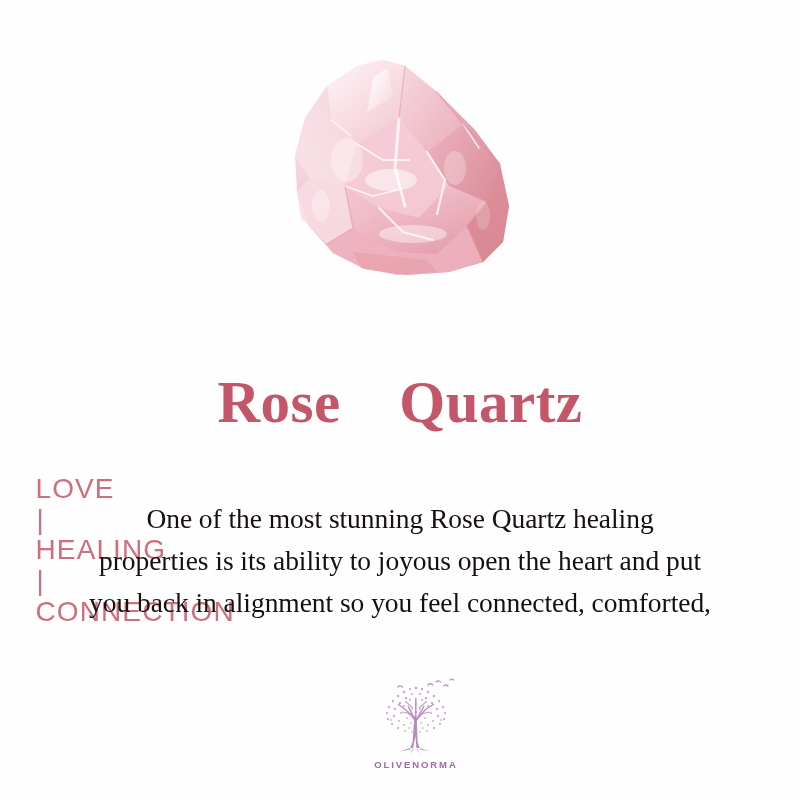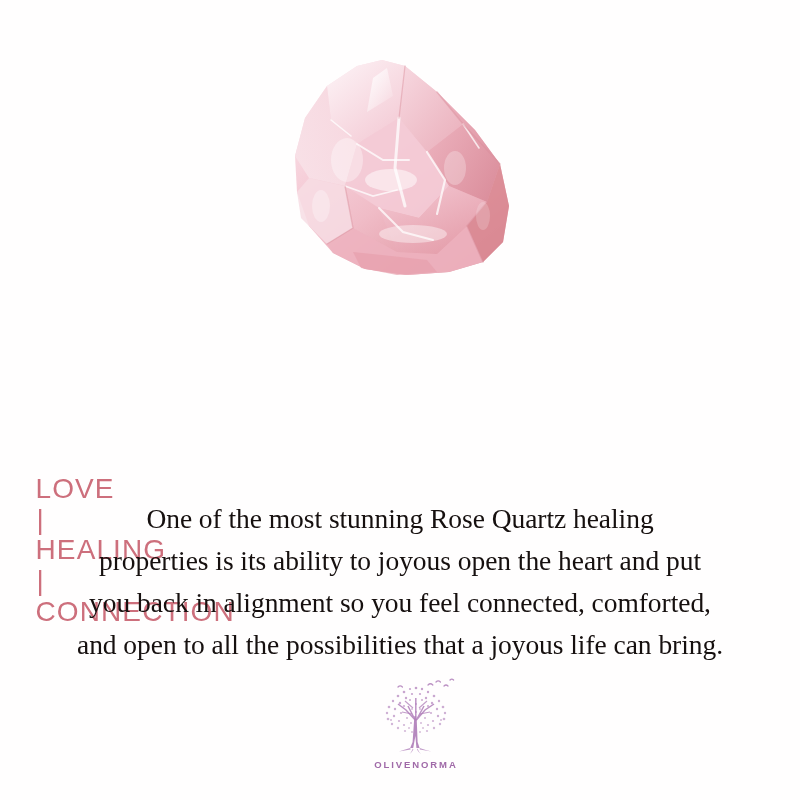--- a/index.html
+++ b/index.html
@@ -188,34 +188,34 @@
       <path d="M86 22 L100 12 L106 40 L80 56 Z" fill="url(#gGlow)" opacity="0.9"></path>
       <ellipse cx="104" cy="124" rx="26" ry="11" fill="#ffffff" opacity="0.5"></ellipse>
       <ellipse cx="126" cy="178" rx="34" ry="9" fill="#ffffff" opacity="0.42"></ellipse>
       <ellipse cx="60" cy="104" rx="16" ry="22" fill="#ffffff" opacity="0.35"></ellipse>
       <ellipse cx="168" cy="112" rx="11" ry="17" fill="#ffffff" opacity="0.26"></ellipse>
       <ellipse cx="196" cy="160" rx="7" ry="14" fill="#ffffff" opacity="0.18"></ellipse>
       <ellipse cx="34" cy="150" rx="9" ry="16" fill="#ffffff" opacity="0.3"></ellipse>
     </svg>
   </div>
 
+  <h1 class="title">Rose  Quartz</h1>
 
   <div class="subtitle">
     <span>LOVE</span>
     <span class="sep">|</span>
     <span>HEALING</span>
     <span class="sep">|</span>
     <span>CONNECTION</span>
   </div>
 
   <div class="body-copy">
     <span class="bline">One of the most stunning Rose Quartz healing</span>
     <span class="bline">properties is its ability to joyous open the heart and put</span>
     <span class="bline">you back in alignment so you feel connected, comforted,</span>
-    <span class="bline">and open to all the possibilities that a joyous life can bring.</span>
   </div>
 
   <div class="logo">
     <svg class="logo-mark" viewBox="0 0 96 82" xmlns="http://www.w3.org/2000/svg">
       <g fill="#b07fba">
 
         <path d="M46.4 40 L44.6 66 L42.2 72 L45.2 72 L47.4 60 L48.4 72 L51.6 72
                  L49.6 66 L48.6 40 Z" opacity="0.92"></path>
 
         <path d="M42.2 72 Q36 74 31 75.4 Q36.5 74.6 42.6 73.4 Z" opacity="0.8"></path>

